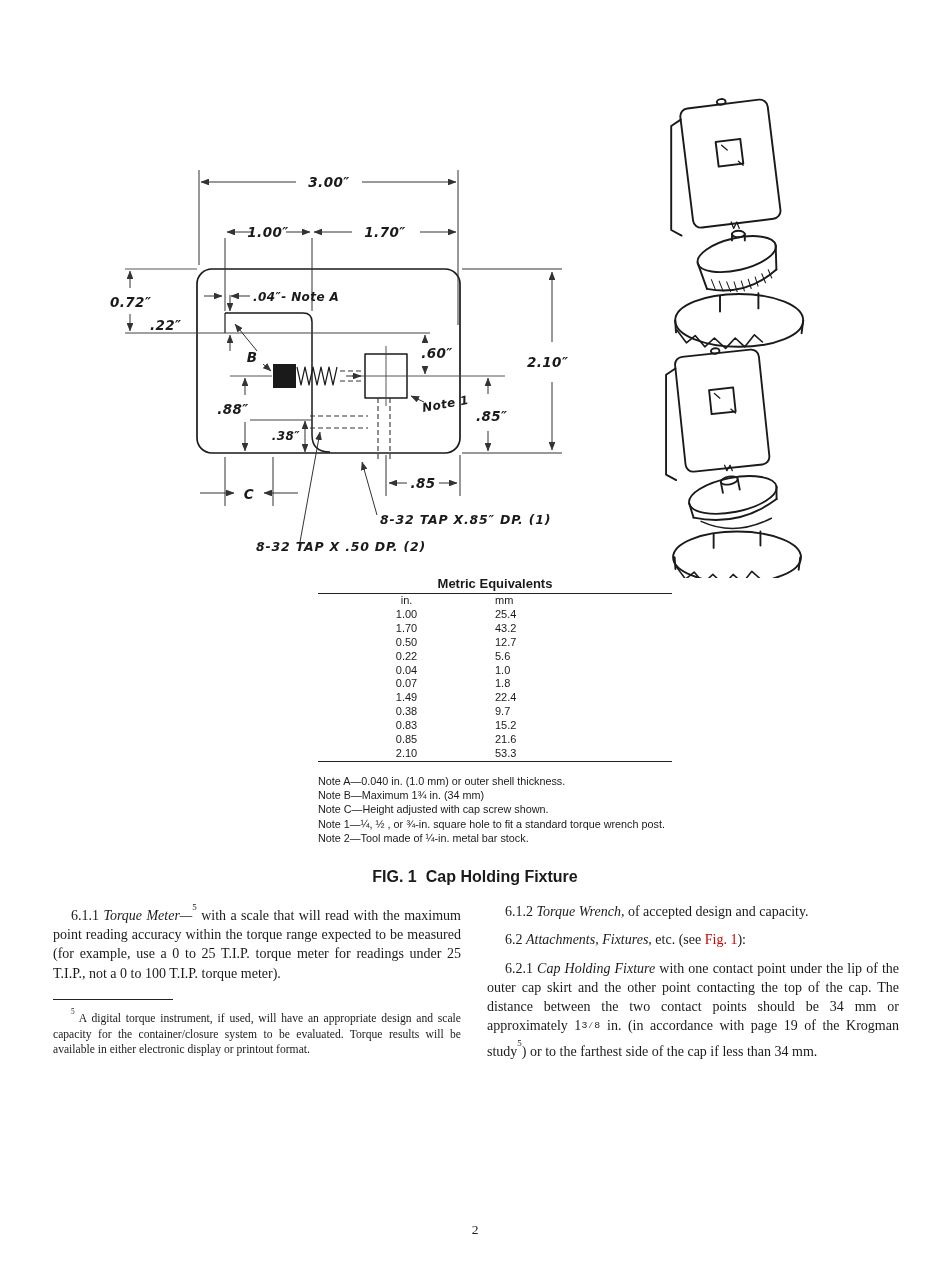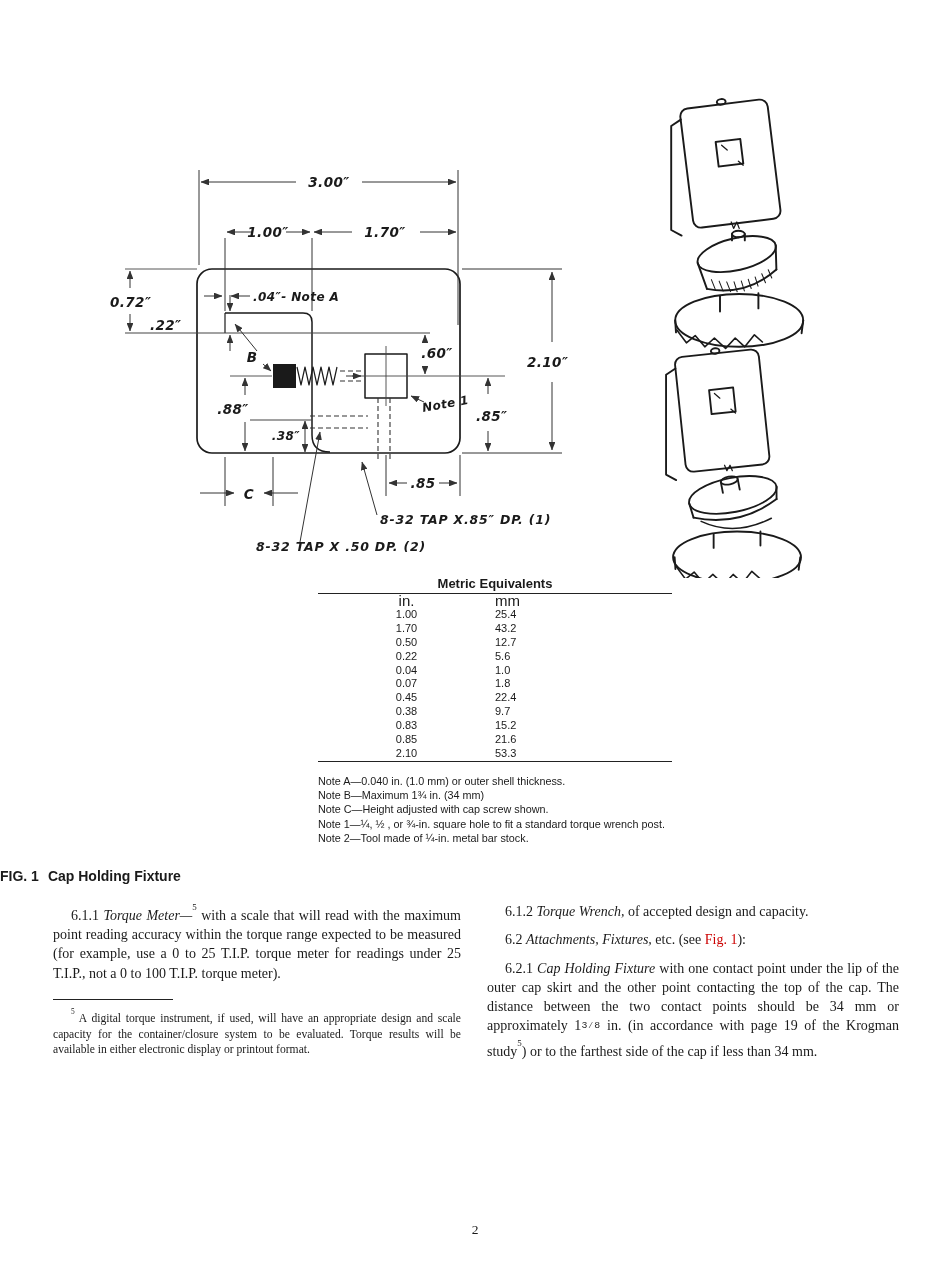--- a/index.html
+++ b/index.html
@@ -13,29 +13,29 @@
   .figwrap{position:absolute;top:90px;left:0;width:797px;height:488px;}
   .hand{font:italic 700 13.5px "DejaVu Sans",sans-serif;fill:#1a1a1a;letter-spacing:.4px;}
   .hand.sm{font-size:12px;}
   .hand.tap{font-size:12.5px;letter-spacing:.8px;}
   
   .mt{position:absolute;top:576px;left:318px;width:354px;font-size:11px;}
   .mt-title{text-align:center;font-weight:bold;font-size:13px;margin-bottom:2px;}
   .mt table{width:100%;border-collapse:collapse;border-top:1.4px solid #222;
             border-bottom:1.4px solid #222;}
   .mt th,.mt td{font-weight:normal;padding:0;height:13.9px;line-height:13.9px;}
-  .mt th{font-size:15px;}
+  .mt th{font-size:11px;}
   .c-in{width:50%;text-align:center;}
   .c-mm{width:50%;text-align:left;padding-right:80px !important;}
   
   .fig-notes{position:absolute;top:774px;left:318px;width:364px;font-size:10.8px;
              line-height:14.2px;}
   
-  .fig-caption{position:absolute;top:868px;left:0;width:100%;
-               font-weight:bold;font-size:14px;}
+  .fig-caption{position:absolute;top:868px;left:0;width:100%;text-align:center;
+               font-weight:bold;font-size:16px;}
   .fig-caption .gap{margin-left:9px;}
   
   .col{position:absolute;font-family:"Liberation Serif",serif;font-size:14px;
        line-height:19.3px;text-align:justify;}
   .col p{margin:0 0 9px 0;text-indent:18px;}
   .col i{font-style:italic;}
   .col-left{left:53px;top:902px;width:408px;}
   .col-right{left:487px;top:902px;width:412px;}
   sup.fn{font-size:64%;position:relative;top:-.45em;}
   .frac{font-size:70%;position:relative;top:-.25em;letter-spacing:.5px;font-family:Liberation Mono, monospace;}
@@ -240,21 +240,21 @@
           </tr>
         <tr>
             <td class="c-in">0.04</td>
             <td class="c-mm">1.0</td>
           </tr>
         <tr>
             <td class="c-in">0.07</td>
             <td class="c-mm">1.8</td>
           </tr>
         <tr>
-            <td class="c-in">0.45</td>
+            <td class="c-in">1.49</td>
             <td class="c-mm">22.4</td>
           </tr>
         <tr>
             <td class="c-in">0.38</td>
             <td class="c-mm">9.7</td>
           </tr>
         <tr>
             <td class="c-in">0.83</td>
             <td class="c-mm">15.2</td>
           </tr>

